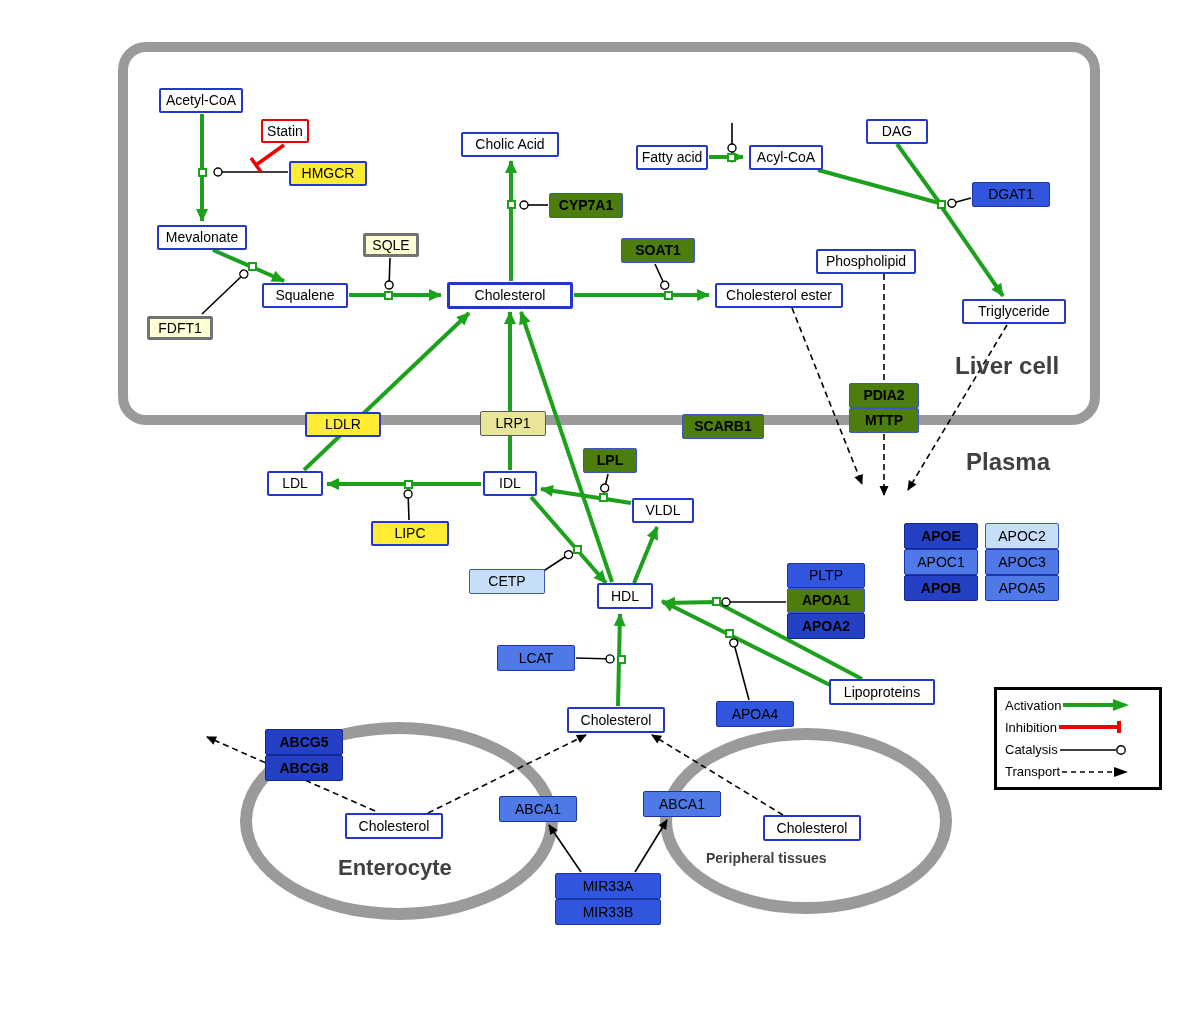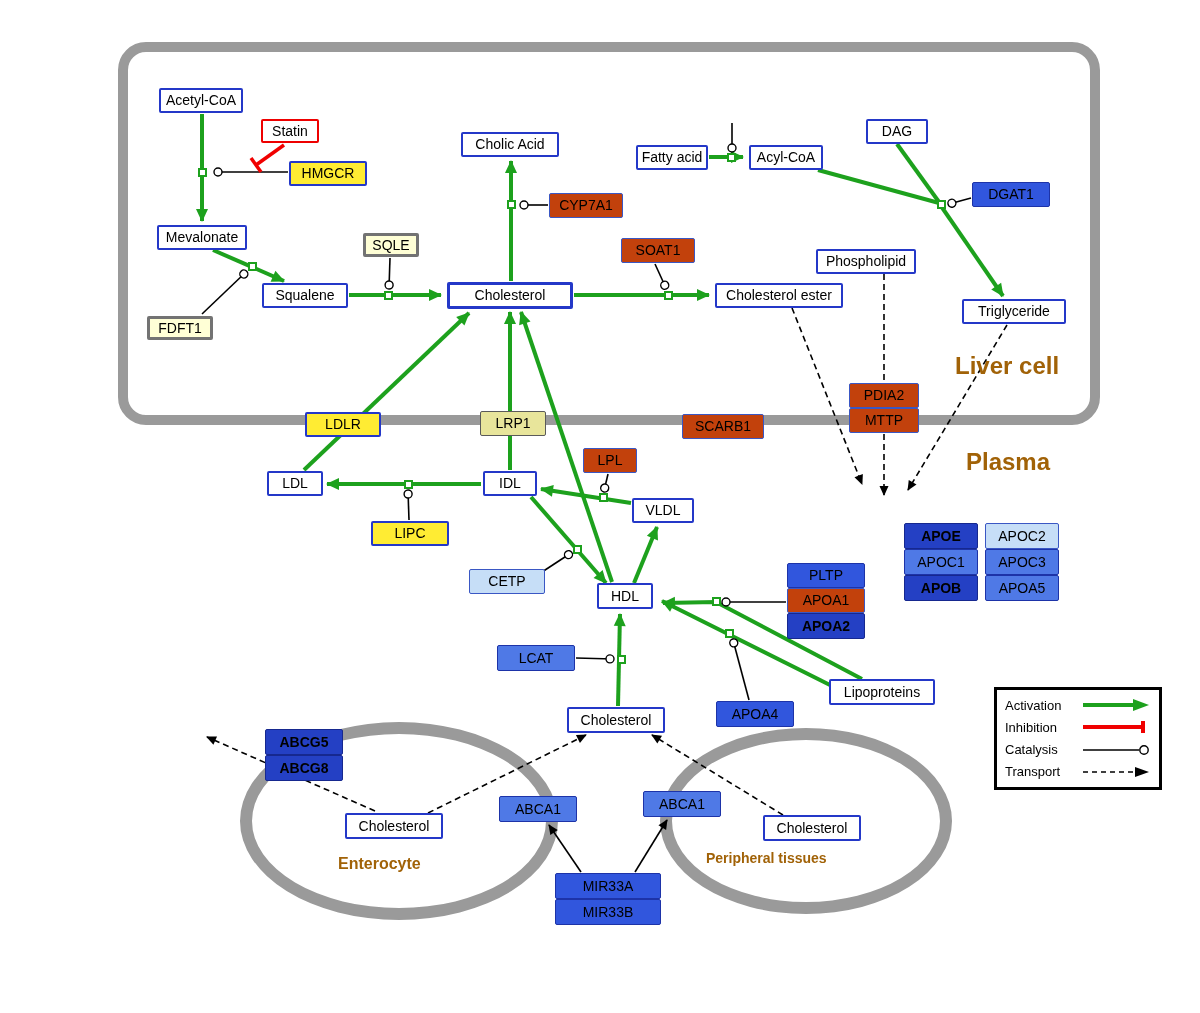--- a/index.html
+++ b/index.html
@@ -11,32 +11,32 @@
   #peripheral{left:660px;top:728px;width:292px;height:186px;border-radius:50%;border-width:12px;}
   #edges{position:absolute;left:0;top:0;z-index:2;}
   .node{position:absolute;display:flex;align-items:center;justify-content:center;text-align:center;
         font-size:14px;color:#000;background:#fff;border:2px solid #2438c8;box-sizing:border-box;
         z-index:3;border-radius:2px;line-height:15px;}
   .metab-thick{border-width:3px;}
   .statin{border-color:#ee0000;}
   .y-bright{background:#ffec33;}
   .y-pale{background:#e8e59b;border:1px solid #5a5a5a;}
   .y-cream{background:#ffffd6;border:3px solid #737373;}
-  .b-light{background:#c2410c;border:1px solid #3a57c4;}
+  .b-light{background:#4d7c0f;border:1px solid #3a57c4;font-weight:bold;}
   .b-lighter{background:#c6def7;border:1px solid #3a57c4;}
   .b-med{background:#4f79e6;border:1px solid #1d33a8;}
   .b-strong{background:#3156dd;border:1px solid #1d33a8;}
   .b-dark{background:#2440c4;border:1px solid #16288f;font-weight:bold;}
   .anchor{position:absolute;width:9px;height:9px;background:#fff;border:2px solid #1da11d;
           box-sizing:border-box;z-index:4;}
-  .complabel{position:absolute;font-weight:bold;color:#a16207;z-index:2;}
+  .complabel{position:absolute;font-weight:bold;color:#404040;z-index:2;}
   #legend{position:absolute;left:994px;top:687px;width:168px;height:103px;border:3px solid #000;
           background:#fff;box-sizing:border-box;z-index:3;padding:5px 8px;display:flex;
           flex-direction:column;justify-content:space-between;}
-  .legrow{display:flex;align-items:center;justify-content:space-between;height:20px;}
+  .legrow{display:flex;align-items:center;height:20px;}
   .legrow span{font-size:13px;color:#000;}
   .ea{stroke:#1da11d;stroke-width:4;fill:none;}
   .ec{stroke:#000;stroke-width:1.6;fill:none;}
   .et{stroke:#000;stroke-width:1.6;fill:none;stroke-dasharray:6 4;}
   .eb{stroke:#000;stroke-width:1.6;fill:none;}
   .er{stroke:#f00000;stroke-width:3.5;fill:none;}
 </style>
 </head>
 <body>
 
@@ -115,21 +115,21 @@
   <div class="anchor" style="left:727px;top:153px"></div>
   <div class="anchor" style="left:937px;top:200px"></div>
   <div class="anchor" style="left:404px;top:480px"></div>
   <div class="anchor" style="left:599px;top:493px"></div>
   <div class="anchor" style="left:573px;top:545px"></div>
   <div class="anchor" style="left:617px;top:655px"></div>
   <div class="anchor" style="left:725px;top:629px"></div>
   <div class="anchor" style="left:712px;top:597px"></div>
 
   <div class="node" style="left:159px;top:88px;width:84px;height:25px">Acetyl-CoA</div>
-  <div class="node statin" style="left:261px;top:119px;width:58px;height:24px">Statin</div>
+  <div class="node statin" style="left:261px;top:119px;width:48px;height:24px">Statin</div>
   <div class="node y-bright" style="left:289px;top:161px;width:78px;height:25px">HMGCR</div>
   <div class="node" style="left:157px;top:225px;width:90px;height:25px">Mevalonate</div>
   <div class="node y-cream" style="left:363px;top:233px;width:56px;height:24px">SQLE</div>
   <div class="node" style="left:262px;top:283px;width:86px;height:25px">Squalene</div>
   <div class="node y-cream" style="left:147px;top:316px;width:66px;height:24px">FDFT1</div>
   <div class="node" style="left:461px;top:132px;width:98px;height:25px">Cholic Acid</div>
   <div class="node b-light" style="left:549px;top:193px;width:74px;height:25px">CYP7A1</div>
   <div class="node metab-thick" style="left:447px;top:282px;width:126px;height:27px">Cholesterol</div>
   <div class="node b-light" style="left:621px;top:238px;width:74px;height:25px">SOAT1</div>
   <div class="node" style="left:715px;top:283px;width:128px;height:25px">Cholesterol ester</div>
@@ -171,21 +171,21 @@
   <div class="node b-dark" style="left:265px;top:755px;width:78px;height:26px">ABCG8</div>
   <div class="node" style="left:345px;top:813px;width:98px;height:26px">Cholesterol</div>
   <div class="node b-med" style="left:499px;top:796px;width:78px;height:26px">ABCA1</div>
   <div class="node b-med" style="left:643px;top:791px;width:78px;height:26px">ABCA1</div>
   <div class="node" style="left:763px;top:815px;width:98px;height:26px">Cholesterol</div>
   <div class="node b-strong" style="left:555px;top:873px;width:106px;height:26px">MIR33A</div>
   <div class="node b-strong" style="left:555px;top:899px;width:106px;height:26px">MIR33B</div>
 
   <div class="complabel" style="left:955px;top:352px;font-size:24px">Liver cell</div>
   <div class="complabel" style="left:966px;top:448px;font-size:24px">Plasma</div>
-  <div class="complabel" style="left:338px;top:855px;font-size:16px">Enterocyte</div>
+  <div class="complabel" style="left:338px;top:855px;font-size:22px">Enterocyte</div>
   <div class="complabel" style="left:706px;top:850px;font-size:14px">Peripheral tissues</div>
 
   <div id="legend">
     <div class="legrow">
       <span>Activation</span>
       <svg width="70" height="14">
         <line x1="2" y1="7" x2="52" y2="7" stroke="#1da11d" stroke-width="4"></line>
         <path d="M52,1 L68,7 L52,13 z" fill="#1da11d"></path>
       </svg>
     </div>

